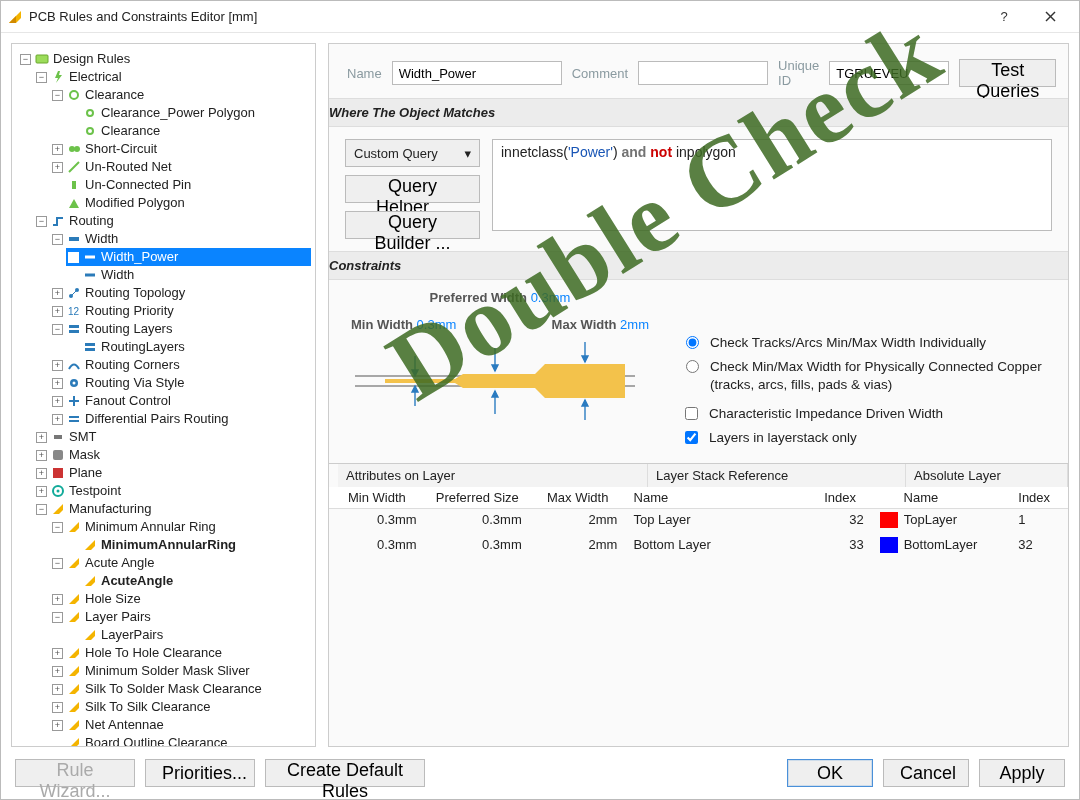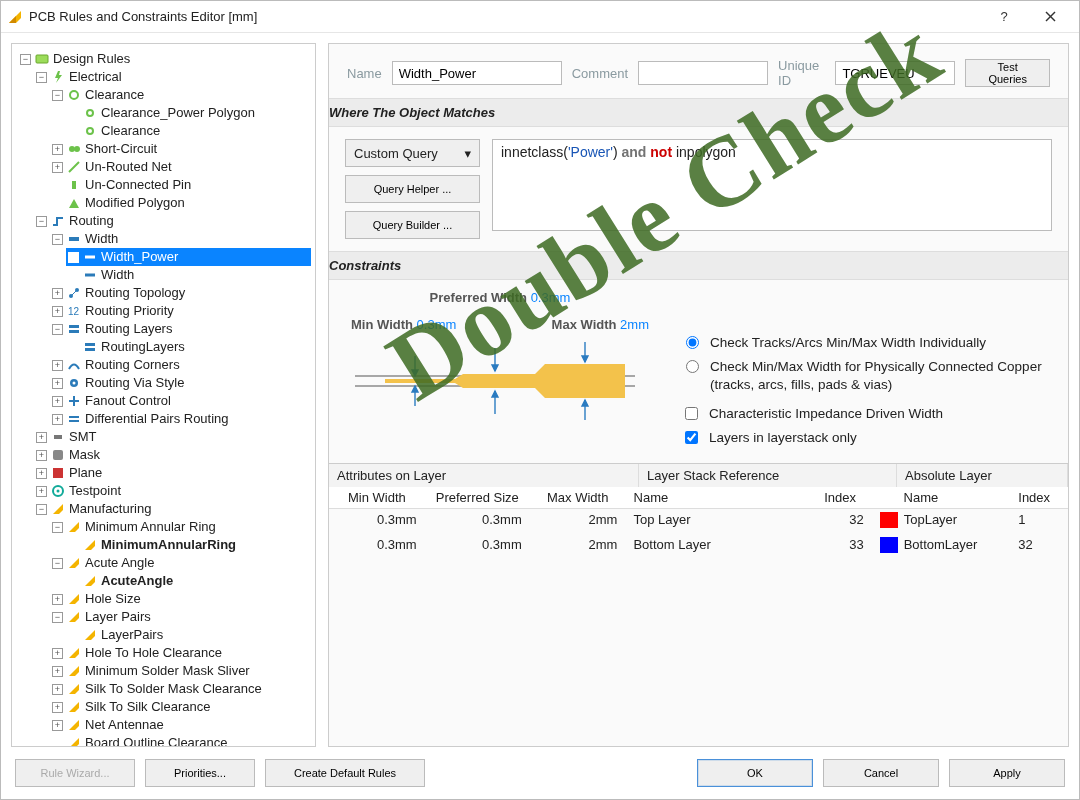--- a/index.html
+++ b/index.html
@@ -18,46 +18,46 @@
   .tree .row { display:flex; align-items:center; gap:2px; padding:0 2px; cursor:default;}
   .tree .row.sel { background:#0a84ff; color:#fff; }
   .tree .row .lbl { padding:0 2px; }
   .tree .tg { width:11px; height:11px; border:1px solid #999; display:inline-flex; align-items:center; justify-content:center; font-size:9px; line-height:1; margin-right:2px; color:#555; background:#fff;}
   .tree .tg.blank { border:none; }
   .ic { width:14px; height:14px; display:inline-block; flex:0 0 14px; }
   .right-pane { flex:1; border:1px solid #ccc; background:#fafafa; display:flex; flex-direction:column; overflow:hidden; }
   .form-row { display:flex; align-items:center; gap:10px; padding:14px 18px 10px 18px; }
   .form-row .flab { color:#8a9aa0; font-size:13px; }
   .form-row input[type=text] { border:1px solid #bbb; background:#fff; height:24px; padding:0 6px; font-size:13px; }
-  .btn { border:1px solid #bbb; background:#efefef; height:28px; padding:0 16px; font-size:11px; cursor:pointer;}
+  .btn { border:1px solid #bbb; background:#efefef; height:28px; padding:0 16px; font-size:18px; cursor:pointer;}
   .section-h { background:#ececec; border-top:1px solid #ddd; border-bottom:1px solid #ddd; padding:6px 0; font-weight:600;font-style:italic; }
   .match-area { display:flex; gap:12px; padding:12px 16px; align-items:flex-start; }
   .stack-btns { display:flex; flex-direction:column; gap:8px; }
   .dropdown { border:1px solid #bbb; background:#efefef; height:28px; width:135px; display:flex; align-items:center; justify-content:space-between; padding:0 8px;}
   .querybox { flex:1; border:1px solid #bbb; background:#fff; height:92px; padding:4px 8px; font-family:"Consolas","Courier New",monospace; font-size:14px; }
   .constraints-body { padding:10px 16px 4px 16px; display:flex; gap:26px; }
   .trace-vis { width:310px; position:relative; }
   .dimlabel { font-size:13px; font-weight:600; color:#555; }
   .dimval { color:#0a84ff; font-weight:500; }
   .opts { flex:1; padding-top:44px; font-size:13.5px; }
   .opts .optrow { display:flex; align-items:flex-start; gap:8px; margin-bottom:6px; line-height:1.35;}
   .opts input { margin-top:2px; }
   .grid-wrap { border-top:1px solid #ccc; margin-top:6px; }
-  .grid-head1 { display:flex; background:#f3f3f3; font-size:13px; }
+  .grid-head1 { display:flex; background:#f3f3f3; font-size:13px;margin-left:9px; }
   .grid-head1 > div { padding:4px 8px; border-right:1px solid #ddd; }
   .grid-head2 { display:flex; background:#fff; border-bottom:1px solid #ddd; font-size:13px; }
   .grid-head2 > div, .grid-row > div { padding:3px 8px; }
   .grid-row { display:flex; font-size:13px; }
   .c-minw{width:100px;text-align:right;} .c-pref{width:110px;text-align:right;} .c-maxw{width:100px;text-align:right;}
   .c-lname{width:200px;} .c-lidx{width:58px;text-align:right;}
   .c-sw{width:24px;} .c-aname{width:120px;} .c-aidx{width:60px;}
   .swatch { width:18px; height:16px; display:inline-block; }
   .footer { height:52px; border-top:0; padding:10px 14px; display:flex; align-items:center; gap:10px; }
   .footer .spacer { flex:1; }
-  .footer .btn { width:116px; }
+  .footer .btn { width:86px; }
   .footer .btn.primary { border:1px solid #4a90d9; box-shadow:0 0 0 1px rgba(74,144,217,.2) inset; }
   .footer .btn.disabled { color:#aaa; }
   .bold { font-weight:700; }
   
   .wm { position:absolute; left:350px; top:150px; font-family:"Brush Script MT","Segoe Script",cursive; font-size:100px; color:#3e6b23; opacity:.85; transform:rotate(-32deg); pointer-events:none; letter-spacing:2px; font-weight:600;}
 </style>
 </head>
 <body>
 
 <div class="window">

